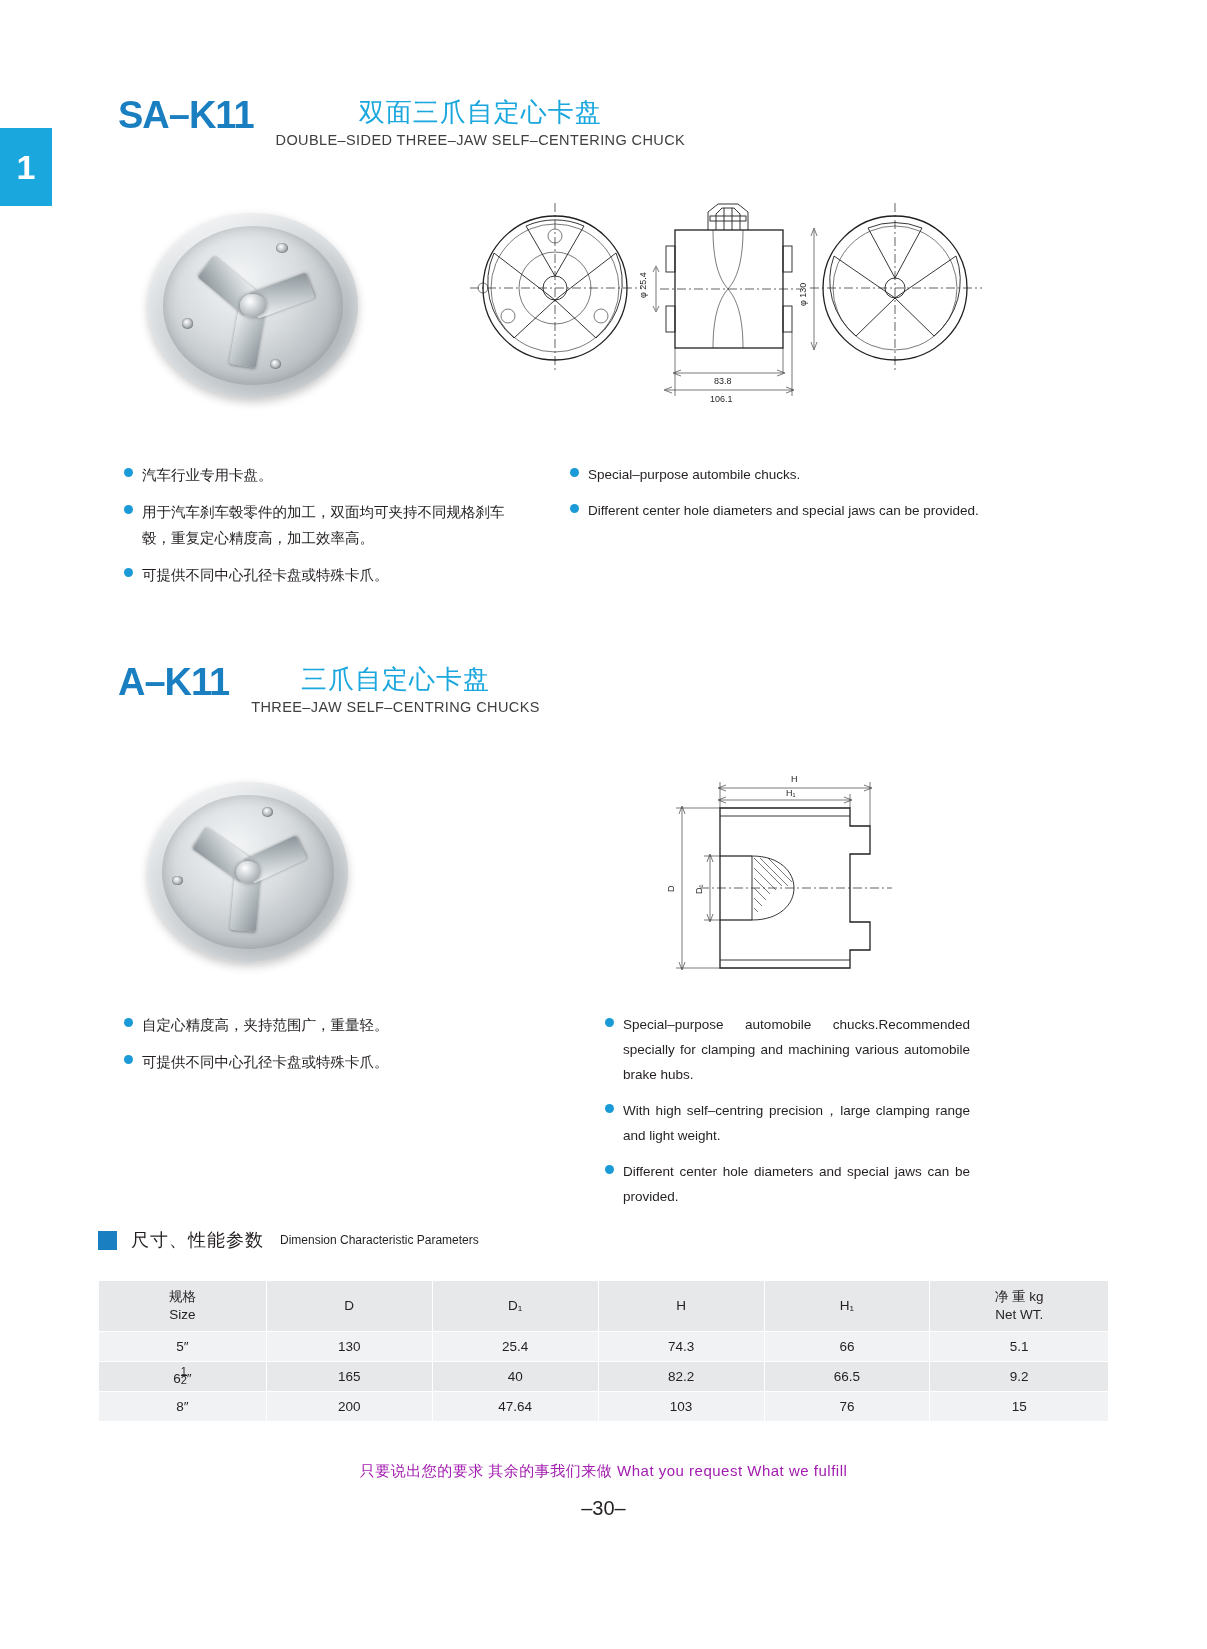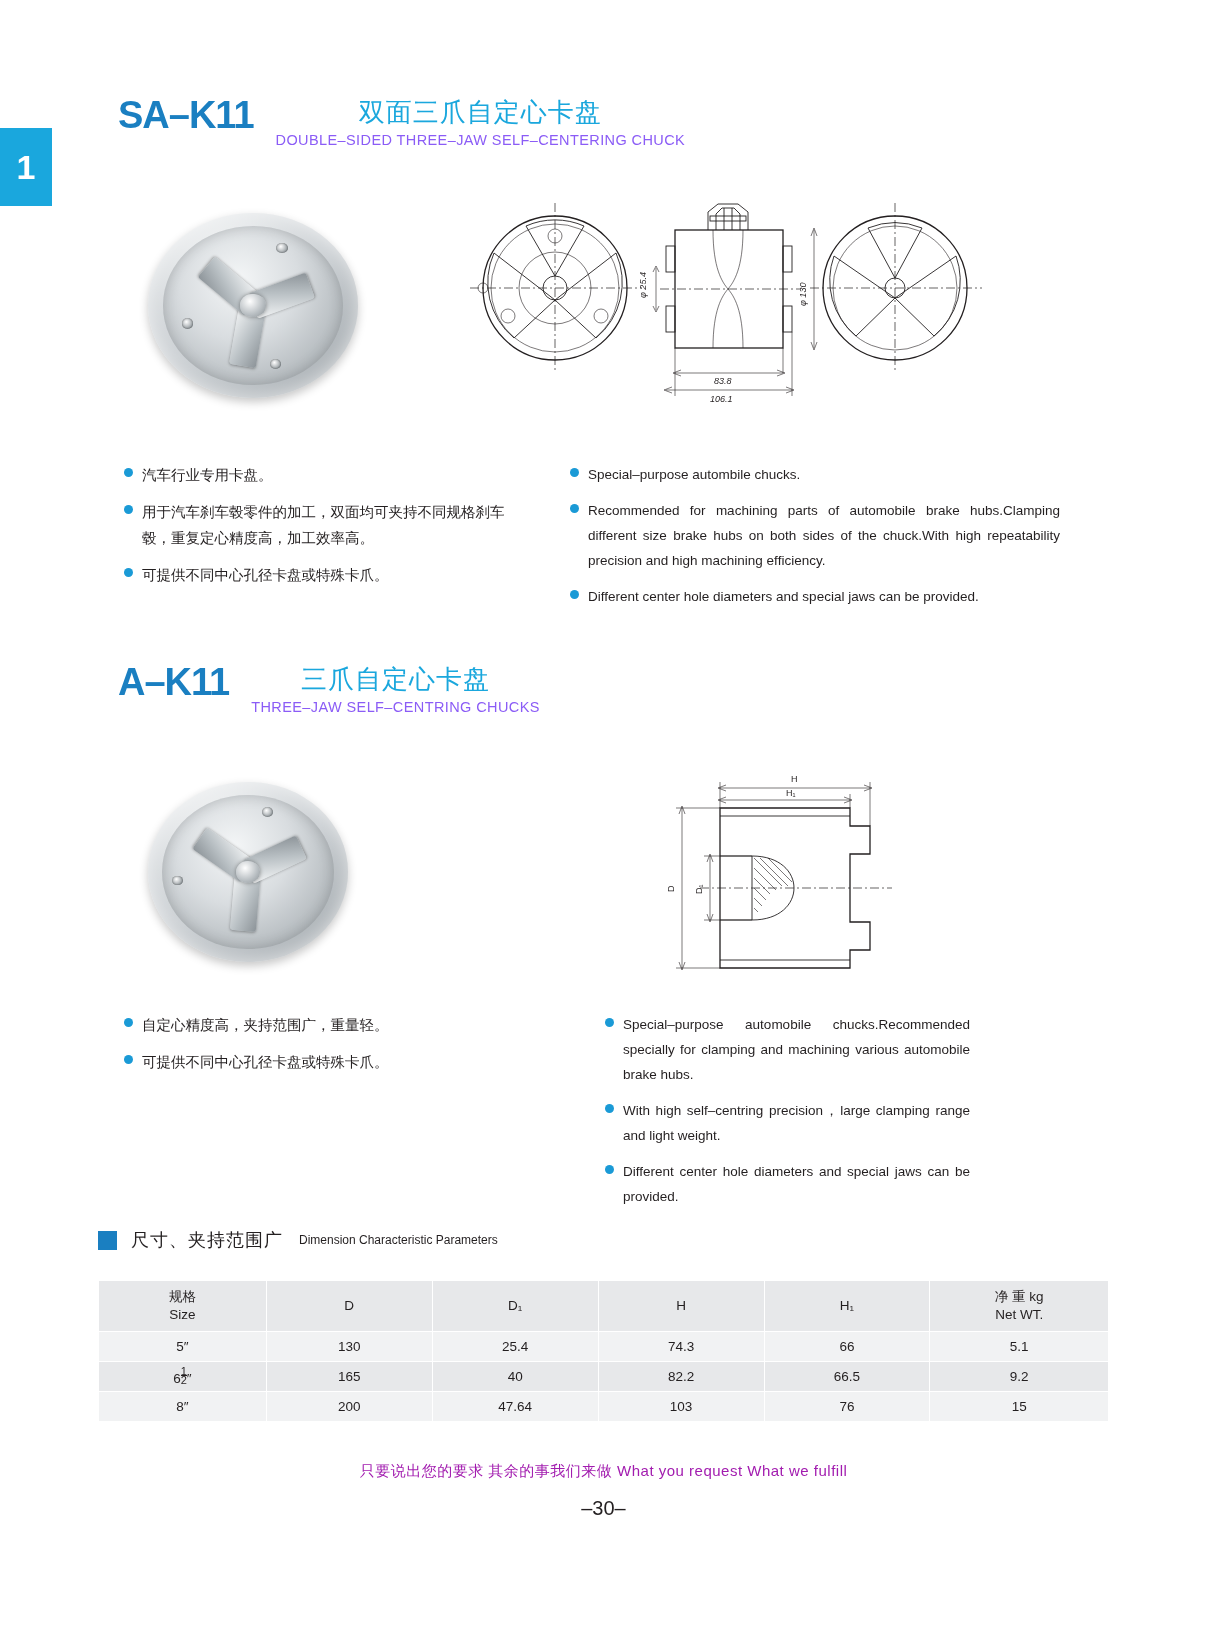--- a/index.html
+++ b/index.html
@@ -14,21 +14,21 @@
     position:absolute;left:0;top:128px;width:52px;height:78px;background:#1aa7dd;
     color:#fff;font-size:34px;font-weight:bold;display:flex;align-items:center;justify-content:center;
   }
   
   .sec-head{position:absolute;display:flex;align-items:flex-start;text-align:center;}
   .sec-code{
     font-size:38px;font-weight:bold;color:#1a7fc1;letter-spacing:-1px;line-height:38px;
   }
   .sec-titles{margin-left:22px;padding-top:1px;}
   .sec-cn{font-size:26px;color:#1aa7dd;line-height:30px;letter-spacing:1px;}
-  .sec-en{font-size:14.5px;color:#8b5cf6;line-height:20px;letter-spacing:0.4px;margin-top:3px;}
+  .sec-en{font-size:14.5px;color:#404040;line-height:20px;letter-spacing:0.4px;margin-top:3px;}
 
   
   .photo{position:absolute;}
   .chuck{
     position:relative;width:100%;height:100%;border-radius:50%;
     background:
       radial-gradient(circle at 38% 30%, #fdfdfd 0%, #e3e6e8 28%, #c7ccd0 55%, #9ea5aa 78%, #7e868c 100%);
     box-shadow:inset 0 0 22px rgba(255,255,255,.85), 0 4px 10px rgba(0,0,0,.22);
     overflow:hidden;
   }
@@ -120,21 +120,21 @@
       <div class="jaw" style="transform:translate(-50%,0) rotate(10deg);"></div>
       <div class="jaw" style="transform:translate(-50%,0) rotate(130deg);"></div>
       <div class="jaw" style="transform:translate(-50%,0) rotate(250deg);"></div>
       <div class="hub"></div>
       <div class="screw" style="left:61%;top:16%;"></div>
       <div class="screw" style="left:16%;top:57%;"></div>
       <div class="screw" style="left:58%;top:79%;"></div>
     </div>
   </div>
 
-  <div class="draw" style="left:470px;top:198px;font-style:italic;">
+  <div class="draw" style="left:470px;top:198px;">
     <svg width="500" height="230" viewBox="0 0 500 230">
 
       <g>
         <circle class="ln-th" cx="85" cy="90" r="72"></circle>
         <circle class="thin" cx="85" cy="90" r="64"></circle>
         <circle class="thin" cx="85" cy="90" r="36"></circle>
         <circle class="ln" cx="85" cy="90" r="12"></circle>
 
         <path class="ln" d="M85 78 L56 28 A72 72 0 0 1 114 28 Z"></path>
         <path class="ln" d="M85 102 L44 140 A72 72 0 0 1 24 55 Z"></path>
@@ -208,24 +208,20 @@
       </div>
   </div>
 
   <div class="bl" style="left:570px;top:462px;width:490px;">
     <div class="row">
         <div class="dot"></div>
         <div class="txt-en">Special–purpose autombile chucks.</div>
       </div>
     <div class="row">
         <div class="dot"></div>
-        <div class="txt-en">Recommended for machining parts of automobile brake hubs.Clamping different size brake hubs on both sides of the chuck.With high repeatability precision and high machining efficiency.</div>
-      </div>
-    <div class="row">
-        <div class="dot"></div>
         <div class="txt-en">Different center hole diameters and special jaws can be provided.</div>
       </div>
   </div>
 
   <div class="sec-head" style="left:118px;top:663px;">
     <div class="sec-code">A–K11</div>
     <div class="sec-titles">
       <div class="sec-cn">三爪自定心卡盘</div>
       <div class="sec-en">THREE–JAW SELF–CENTRING CHUCKS</div>
     </div>
@@ -310,21 +306,21 @@
         <div class="txt-en">With high self–centring precision，large clamping range and light weight.</div>
       </div>
     <div class="row">
         <div class="dot"></div>
         <div class="txt-en">Different center hole diameters and special jaws can be provided.</div>
       </div>
   </div>
 
   <div class="param-head">
     <div class="param-sq"></div>
-    <div class="param-cn">尺寸、夹持范围广</div>
+    <div class="param-cn">尺寸、性能参数</div>
     <div class="param-en">Dimension  Characteristic Parameters</div>
   </div>
 
   <table class="params">
     <thead>
       <tr>
         <th style="width:168px">
           <div>规格</div>
           <div>Size</div>
         </th>

